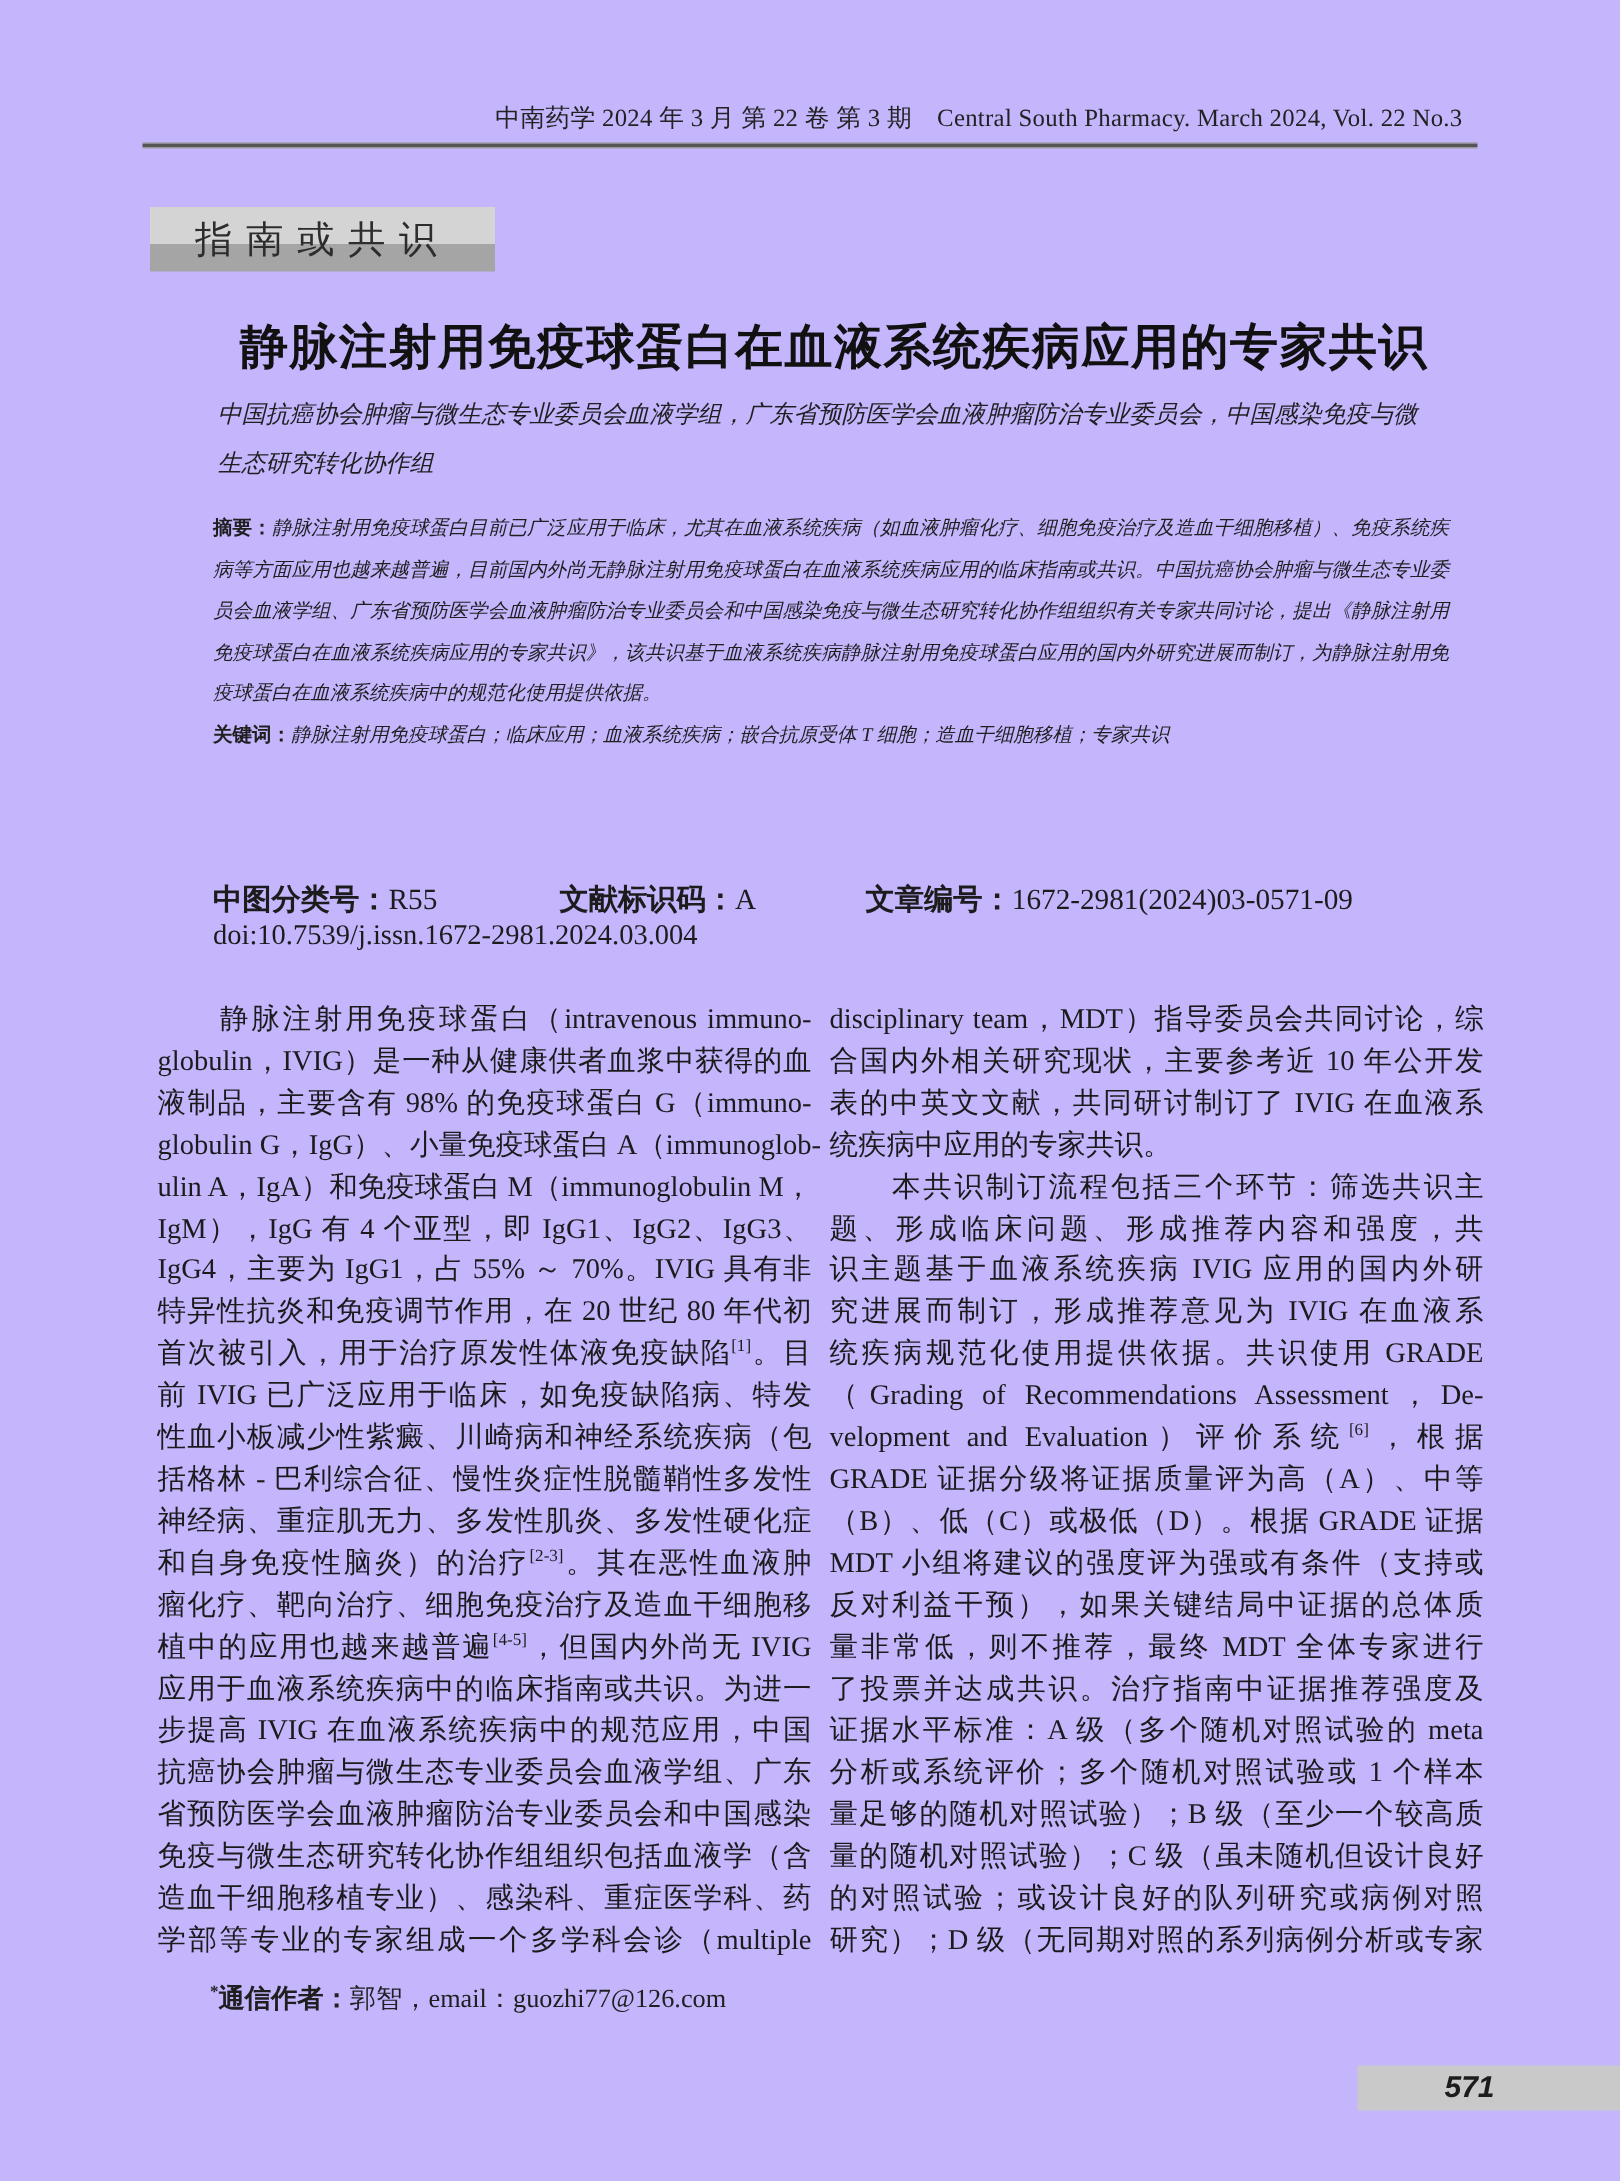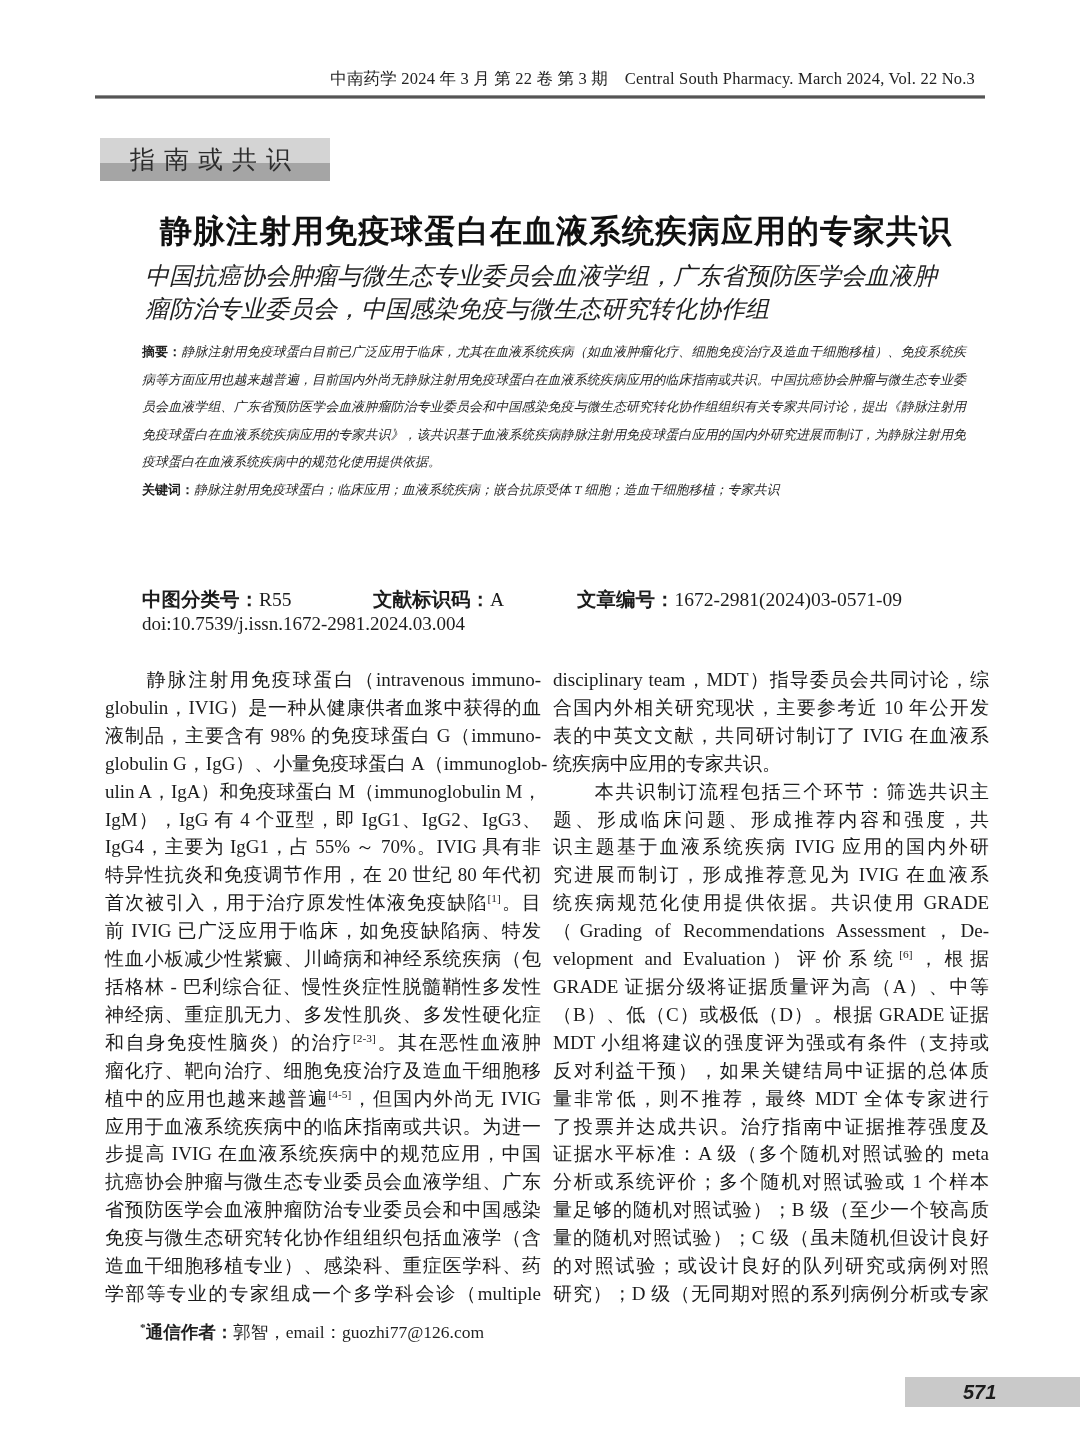--- a/index.html
+++ b/index.html
@@ -1,20 +1,20 @@
 <!DOCTYPE html>
 <html><head>
 <meta charset="utf-8">
 <style>
   html,body { margin:0; padding:0; background:#e8e8e8; }
   .page {
     position:relative;
     width:1080px; height:1454px;
     margin:0 auto;
-    background:#ffffff;
+    background:#c4b5fd;
     font-family:"Liberation Serif","DejaVu Serif",serif;
     color:#1c1c1c;
     overflow:hidden;
   }
   
   .running-head {
     position:absolute; top:68px; left:95px; width:880px;
     text-align:right; font-size:16.5px; color:#222; letter-spacing:0.2px;
   }
   .head-rule {
@@ -30,21 +30,21 @@
     font-size:25px; font-weight:normal; color:#2d2d2d; letter-spacing:9px;
   }
   
   .article-title {
     position:absolute; top:194px; left:0; width:1080px;
     text-align:center; font-size:32px; font-weight:bold; color:#111;
     letter-spacing:1px;
   }
   .authors {
     position:absolute; top:260px; left:145px; width:812px;
-    font-size:24px; line-height:33px; color:#1f1f1f;
+    font-size:16px; line-height:33px; color:#1f1f1f;
   }
   .kai { font-style:italic; }
   
   .abstract-block {
     position:absolute; top:338px; left:142px; width:824px;
     font-size:13px; line-height:27.6px; text-align:justify; color:#1f1f1f;
   }
   .abstract-block .lbl { font-weight:bold; font-style:normal; }
   .meta-line {
     position:absolute; top:586px; left:142px; width:824px; height:26px;

